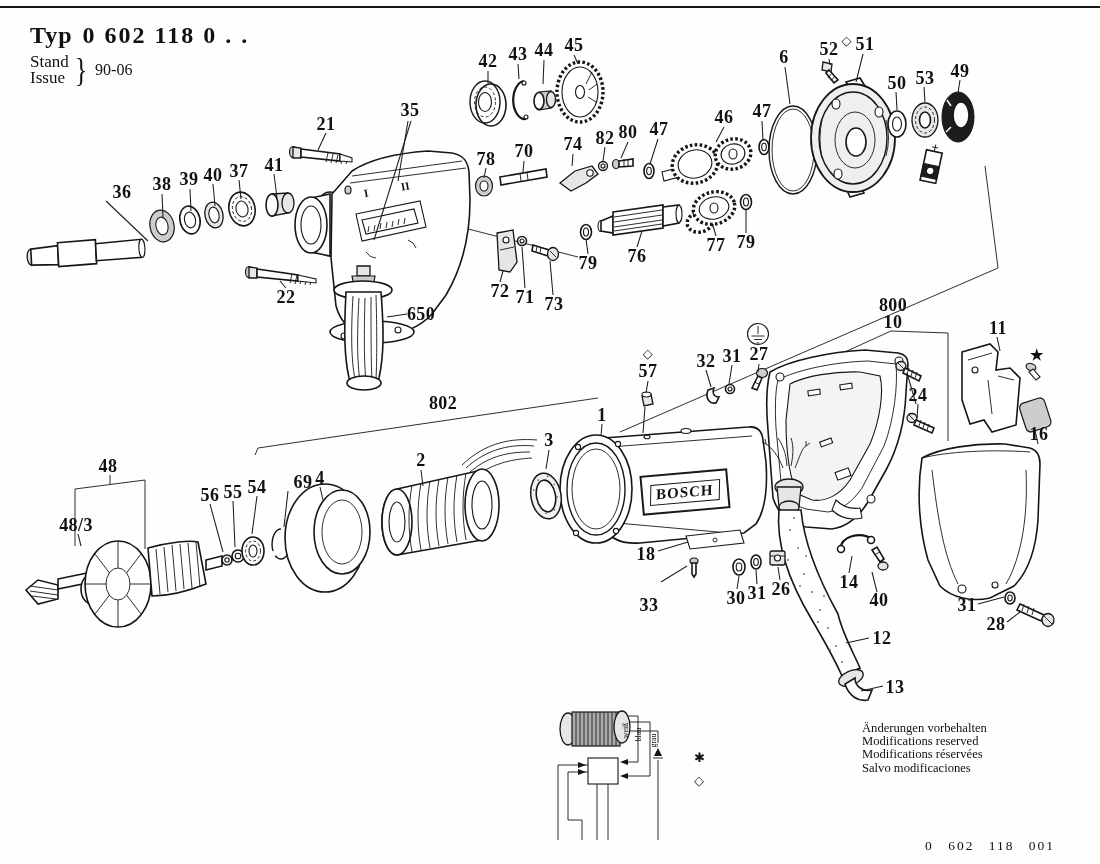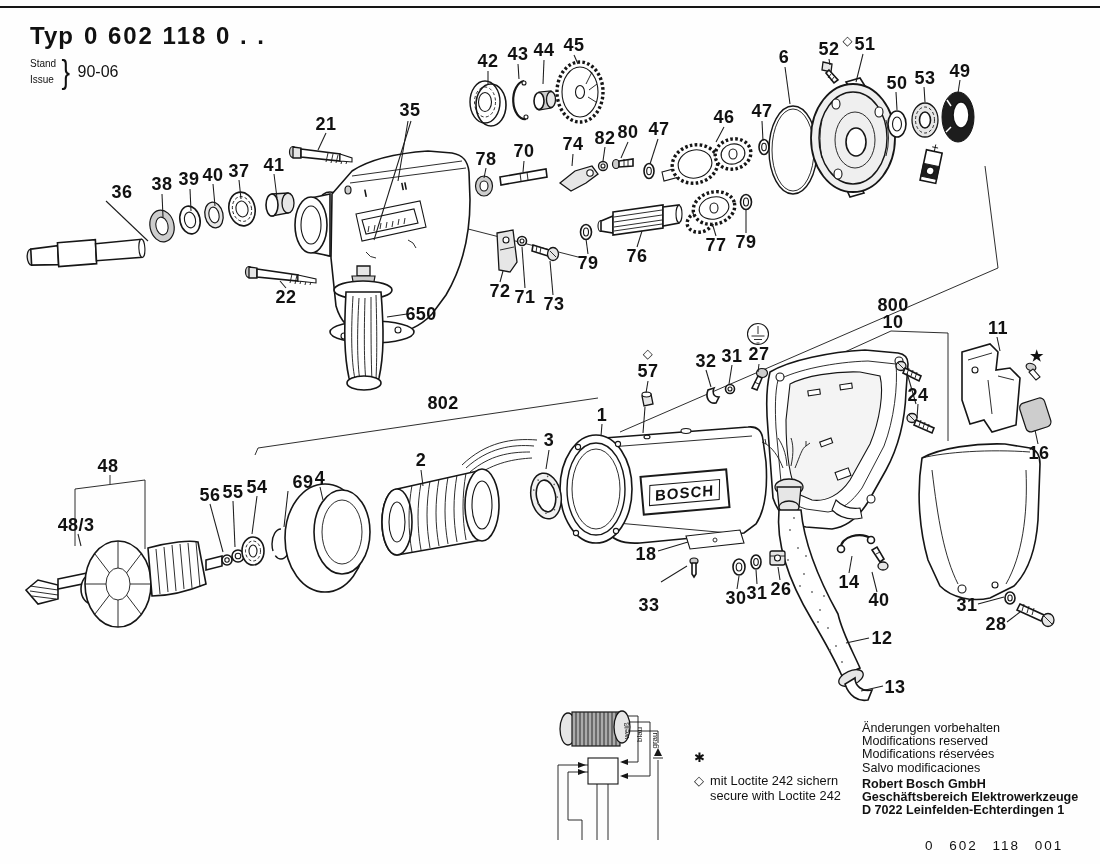--- a/index.html
+++ b/index.html
@@ -1,35 +1,35 @@
 <!DOCTYPE html>
 <html><head>
 <meta charset="utf-8">
 <style>
   html,body{margin:0;padding:0;background:#ffffff;}
   .page{position:relative;width:1100px;height:864px;background:#fefefe;
-        font-family:Liberation Sans, sans-serif;color:#111;overflow:hidden;}
+        font-family:Liberation Serif, serif;color:#111;overflow:hidden;}
   svg{position:absolute;left:0;top:0;}
   
   .o{fill:#ffffff;stroke:#161616;stroke-width:1.6;}
   .o2{fill:#ffffff;stroke:#161616;stroke-width:1.1;}
   .g1{fill:#e6e6e6;stroke:#161616;stroke-width:1.3;}
   .g2{fill:#cdcdcd;stroke:#161616;stroke-width:1.2;}
   .dk{fill:#1d1d1d;stroke:#161616;stroke-width:1;}
   .nf{fill:none;stroke:#161616;stroke-width:1.4;}
   .nf1{fill:none;stroke:#161616;stroke-width:0.9;}
   .th{fill:none;stroke:#161616;stroke-width:2.2;}
   .teeth{fill:#ffffff;stroke:#161616;stroke-width:3.4;stroke-dasharray:2.6 2.3;}
   .ld{stroke:#1c1c1c;stroke-width:1.05;}
   
   .hdr{position:absolute;left:30px;top:22px;}
   .typ-line{font-size:24px;font-weight:bold;letter-spacing:1px;white-space:nowrap;}
   .typ-line .typ-val{margin-left:10px;letter-spacing:2px;}
   .stand-block{display:flex;align-items:center;margin-top:2px;}
-  .stand-col{font-size:10px;line-height:16px;}
+  .stand-col{font-size:17px;line-height:16px;}
   .brace{font-size:34px;font-weight:300;margin:0 6px 0 4px;transform:scaleX(.75);}
   .issue-val{font-size:16px;}
   .part-label{position:absolute;transform:translate(-50%,-50%);font-size:18px;font-weight:bold;
               letter-spacing:.4px;white-space:nowrap;line-height:1;}
   .part-label.sym{font-size:15px;}
   .part-label .marker{position:absolute;font-weight:normal;font-size:13px;}
   .part-label .marker.right{left:100%;top:-6px;margin-left:3px;}
   .part-label .marker.above{left:50%;transform:translateX(-50%);top:-15px;}
   .bosch-plate{position:absolute;left:641px;top:472px;width:84px;height:36px;
                border:2.5px solid #1a1a1a;background:#fff;transform:rotate(-5deg);
@@ -760,21 +760,21 @@
       <div class="part-label" style="left: 500px; top: 291px;">72</div>
       <div class="part-label" style="left: 525px; top: 297px;">71</div>
       <div class="part-label" style="left: 554px; top: 304px;">73</div>
       <div class="part-label" style="left: 286px; top: 297px;">22</div>
       <div class="part-label" style="left: 421px; top: 314px;">650</div>
       <div class="part-label" style="left: 893px; top: 305px;">800</div>
       <div class="part-label" style="left: 893px; top: 322px;">10</div>
       <div class="part-label" style="left: 918px; top: 395px;">24</div>
       <div class="part-label" style="left: 998px; top: 328px;">11</div>
       <div class="part-label sym" style="left: 1037px; top: 355px;">★</div>
-      <div class="part-label" style="left: 1039px; top: 453px;">16</div>
+      <div class="part-label" style="left: 1039px; top: 434px;">16</div>
       <div class="part-label" style="left: 443px; top: 403px;">802</div>
       <div class="part-label" style="left: 602px; top: 415px;">1</div>
       <div class="part-label" style="left: 648px; top: 371px;">57<span class="marker above">◇</span></div>
       <div class="part-label" style="left: 706px; top: 361px;">32</div>
       <div class="part-label" style="left: 732px; top: 356px;">31</div>
       <div class="part-label" style="left: 759px; top: 354px;">27</div>
       <div class="part-label" style="left: 421px; top: 460px;">2</div>
       <div class="part-label" style="left: 549px; top: 440px;">3</div>
       <div class="part-label" style="left: 320px; top: 478px;">4</div>
       <div class="part-label" style="left: 287px; top: 482px; padding-left: 32px;">69</div>
@@ -806,34 +806,25 @@
 <div class="wire-label" style="left:618px;top:726px;">weiß</div>
 <div class="wire-label" style="left:632px;top:730px;">blau</div>
 <div class="wire-label" style="left:646px;top:736px;">grau</div>
 
 <div class="legend">
   <div class="row">
     <div class="symcol">✱</div>
   </div>
   <div class="row">
     <div class="symcol">◇</div>
-    <div>
-      <div>mit Loctite 242 sichern</div>
-      <div>secure with Loctite 242</div>
-    </div>
   </div>
 </div>
 
 <div class="footer">
   <div>Änderungen vorbehalten</div>
   <div>Modifications reserved</div>
   <div>Modifications réservées</div>
   <div>Salvo modificaciones</div>
-  <div class="company">
-    <div>Robert Bosch GmbH</div>
-    <div>Geschäftsbereich Elektrowerkzeuge</div>
-    <div>D 7022 Leinfelden-Echterdingen 1</div>
-  </div>
 </div>
 
 <div class="docnum">0 602 118 001</div>
 
 </div>
 
 </body></html>

